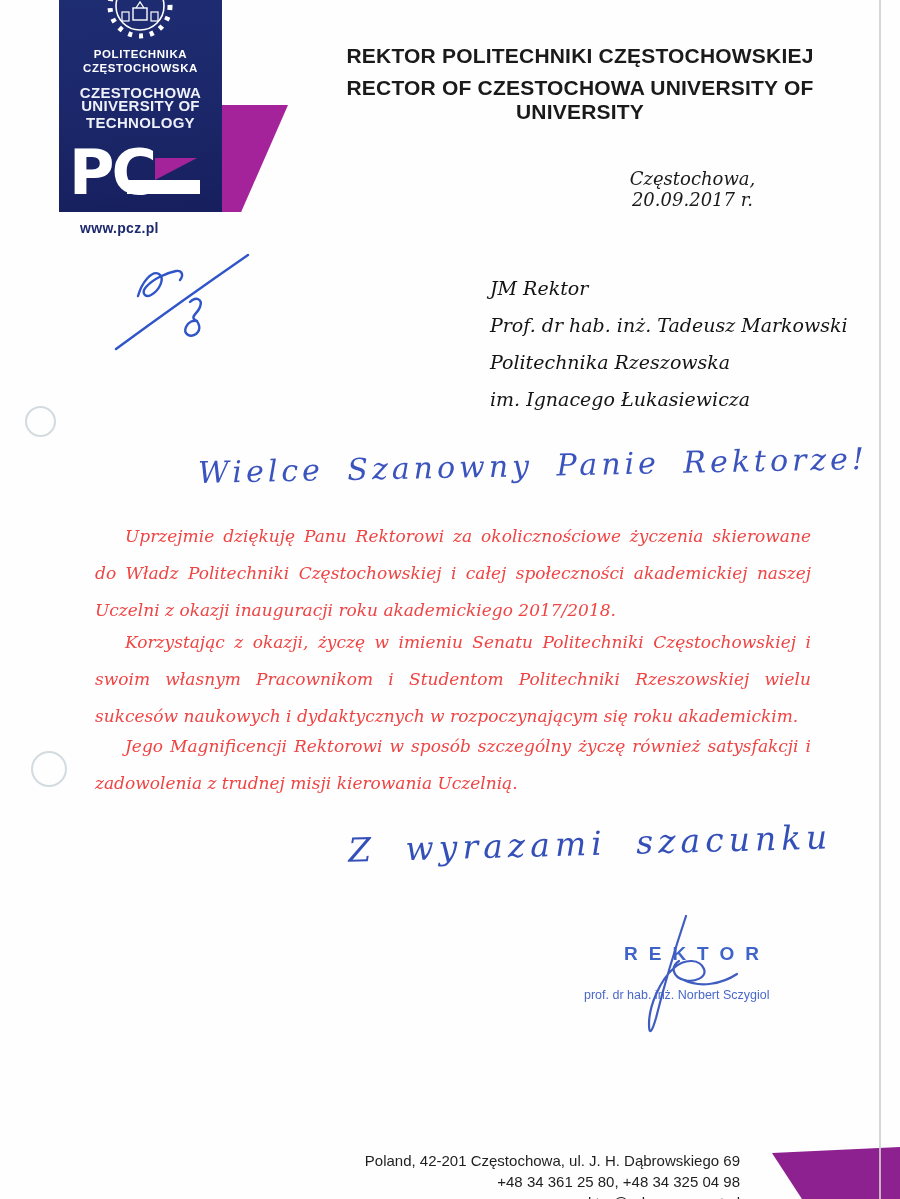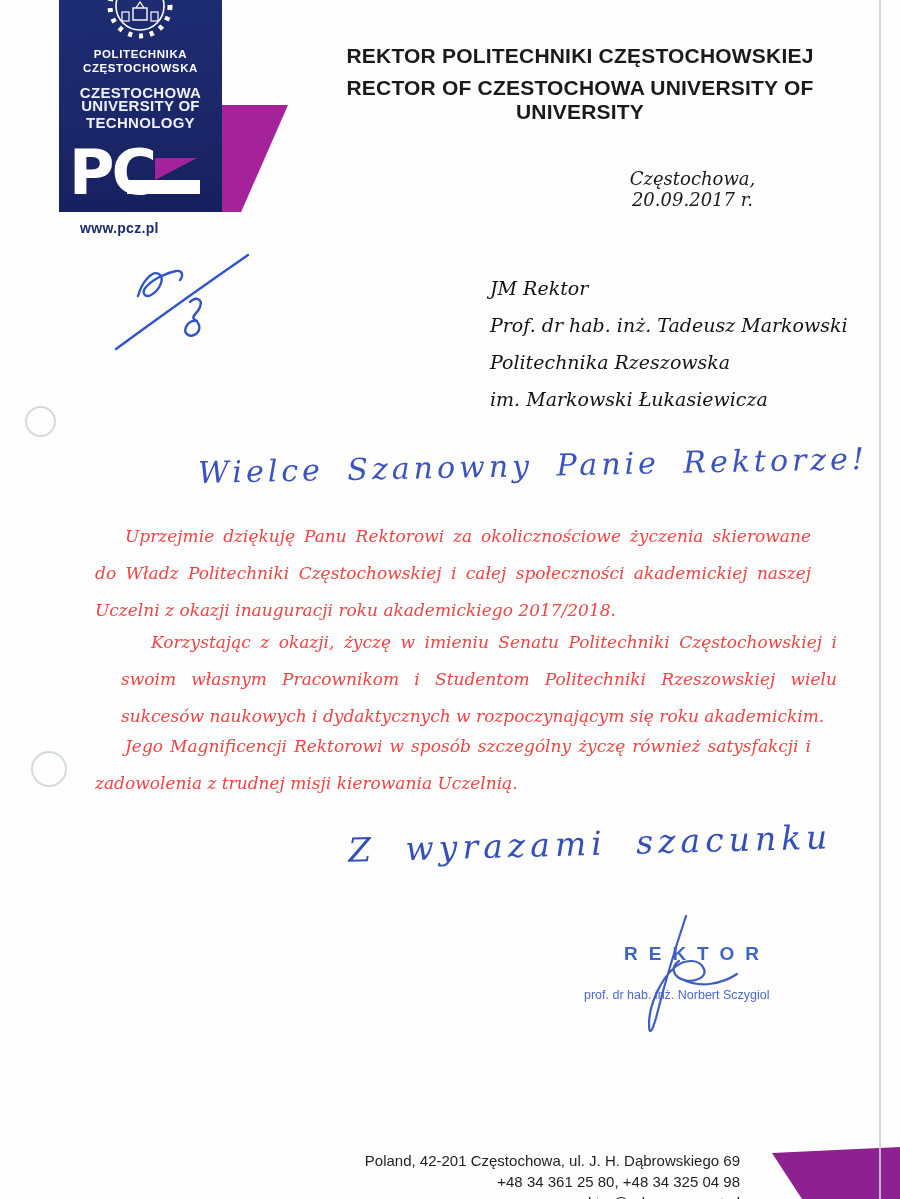--- a/index.html
+++ b/index.html
@@ -32,21 +32,21 @@
 
   
   .serifit{font-family:"DejaVu Serif","Liberation Serif",serif; font-style:italic;}
   .dateline{left:585px; top:168px; width:215px; text-align:center; font-size:18px; color:#1b1b1b;}
   .recipient{left:490px; top:270px; font-size:19px; line-height:37px; color:#141414;}
 
   .para{
     left:95px; width:716px; font-size:17px; line-height:37px;
     text-align:justify; text-indent:30px; color:#ef4444;
   }
-  .p1{top:518px;} .p2{top:624px;margin-left:26px;} .p3{top:728px;}
+  .p1{top:518px;} .p2{top:624px;} .p3{top:728px;}
 
   
   .hand{color:#3a53bd; white-space:nowrap;}
   .salutation{
     left:198px; top:448px; font-size:30px; letter-spacing:4px; word-spacing:10px;
     transform:rotate(-1.2deg);
   }
   .closing{
     left:348px; top:824px; font-size:33px; letter-spacing:5px; word-spacing:14px;
     transform:rotate(-1.6deg); color:#3450b8;
@@ -111,21 +111,21 @@
       <path d="M11 104 Q 75 57, 143 10"></path>
       <path d="M33 51 C 37 37, 47 25, 54 29 C 60 33, 55 45, 46 50 C 40 53, 36 48, 41 42 C 48 34, 61 28, 71 26 C 77 25, 79 30, 75 35"></path>
       <path d="M85 57 C 91 51, 98 54, 95 62 C 93 68, 86 71, 89 74 C 94 77, 97 84, 91 89 C 85 93, 78 89, 81 82 C 83 77, 88 75, 92 76"></path>
     </g>
   </svg>
 
   <div class="abs serifit recipient">
     <div>JM Rektor</div>
     <div>Prof. dr hab. inż. Tadeusz Markowski</div>
     <div>Politechnika Rzeszowska</div>
-    <div>im. Markowski Łukasiewicza</div>
+    <div>im. Ignacego Łukasiewicza</div>
   </div>
 
   <div class="abs hole hole1"></div>
   <div class="abs hole hole2"></div>
 
   <div class="abs serifit hand salutation">Wielce Szanowny Panie Rektorze!</div>
 
   <div class="abs serifit para p1">Uprzejmie dziękuję Panu Rektorowi za okolicznościowe życzenia skierowane do Władz Politechniki Częstochowskiej i całej społeczności akademickiej naszej Uczelni z okazji inauguracji roku akademickiego 2017/2018.</div>
   <div class="abs serifit para p2">Korzystając z okazji, życzę w imieniu Senatu Politechniki Częstochowskiej i swoim własnym Pracownikom i Studentom Politechniki Rzeszowskiej wielu sukcesów naukowych i dydaktycznych w rozpoczynającym się roku akademickim.</div>
   <div class="abs serifit para p3">Jego Magnificencji Rektorowi w sposób szczególny życzę również satysfakcji i zadowolenia z trudnej misji kierowania Uczelnią.</div>

